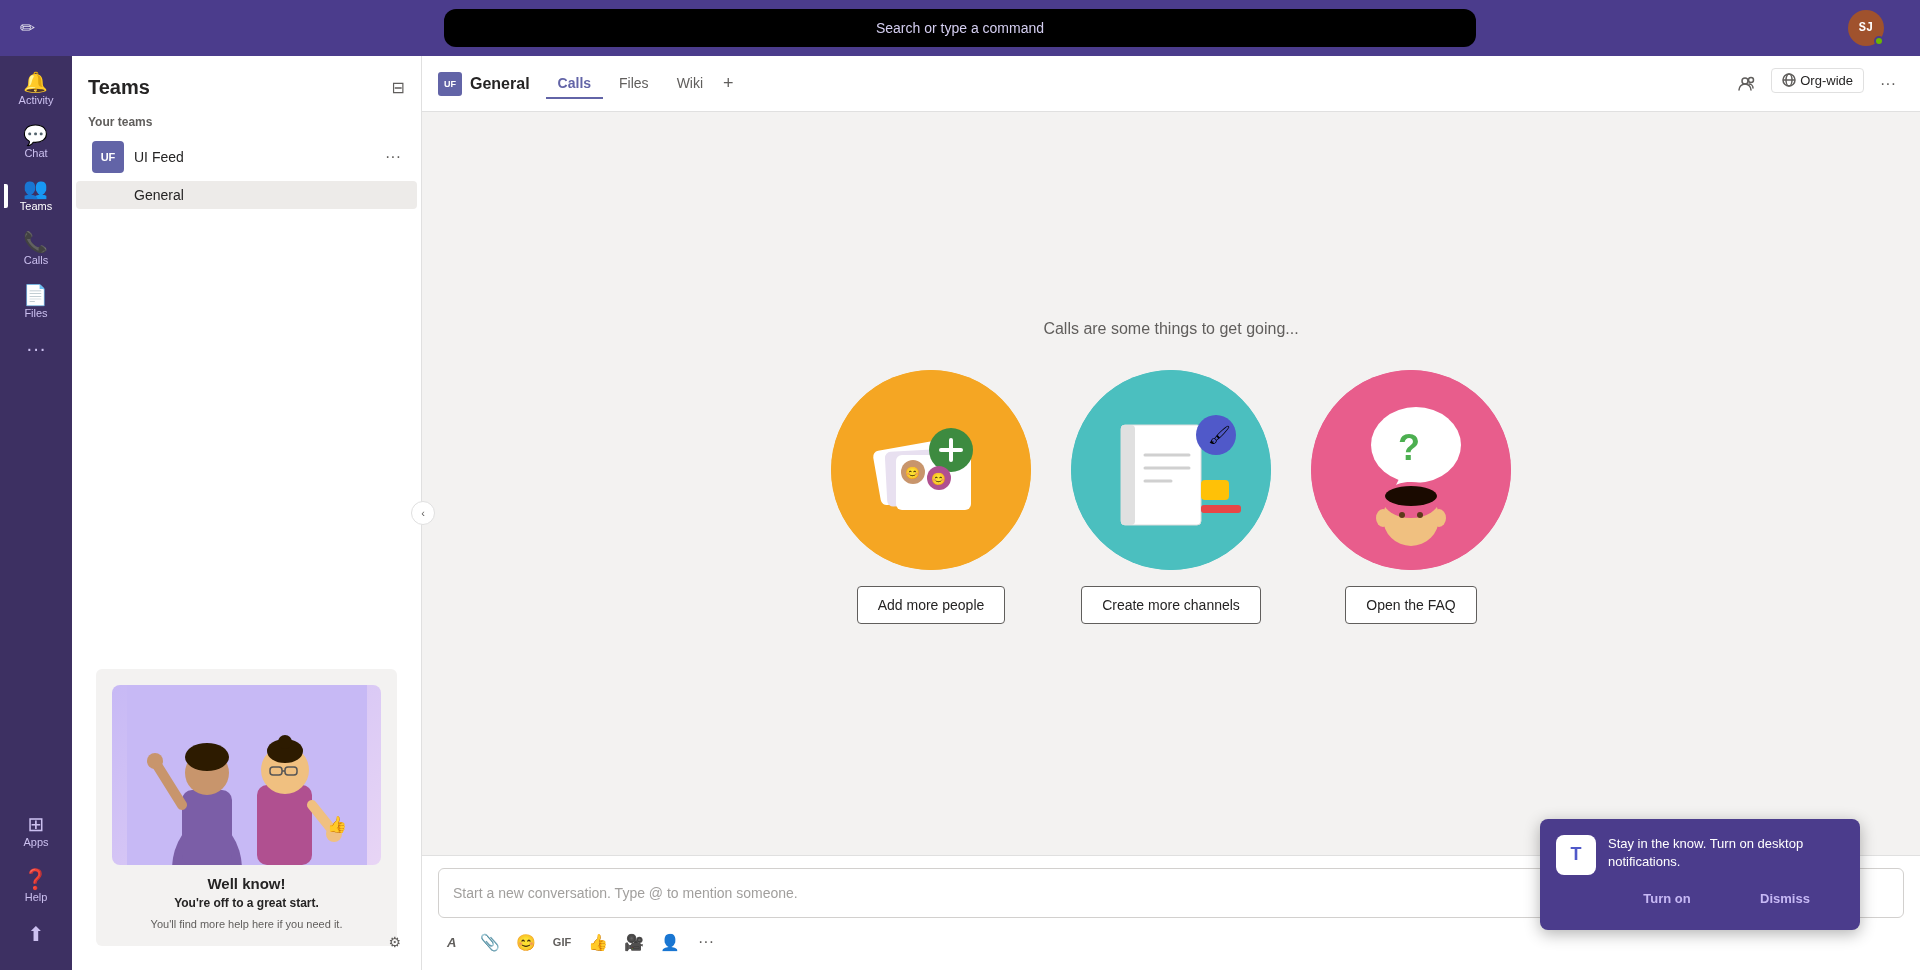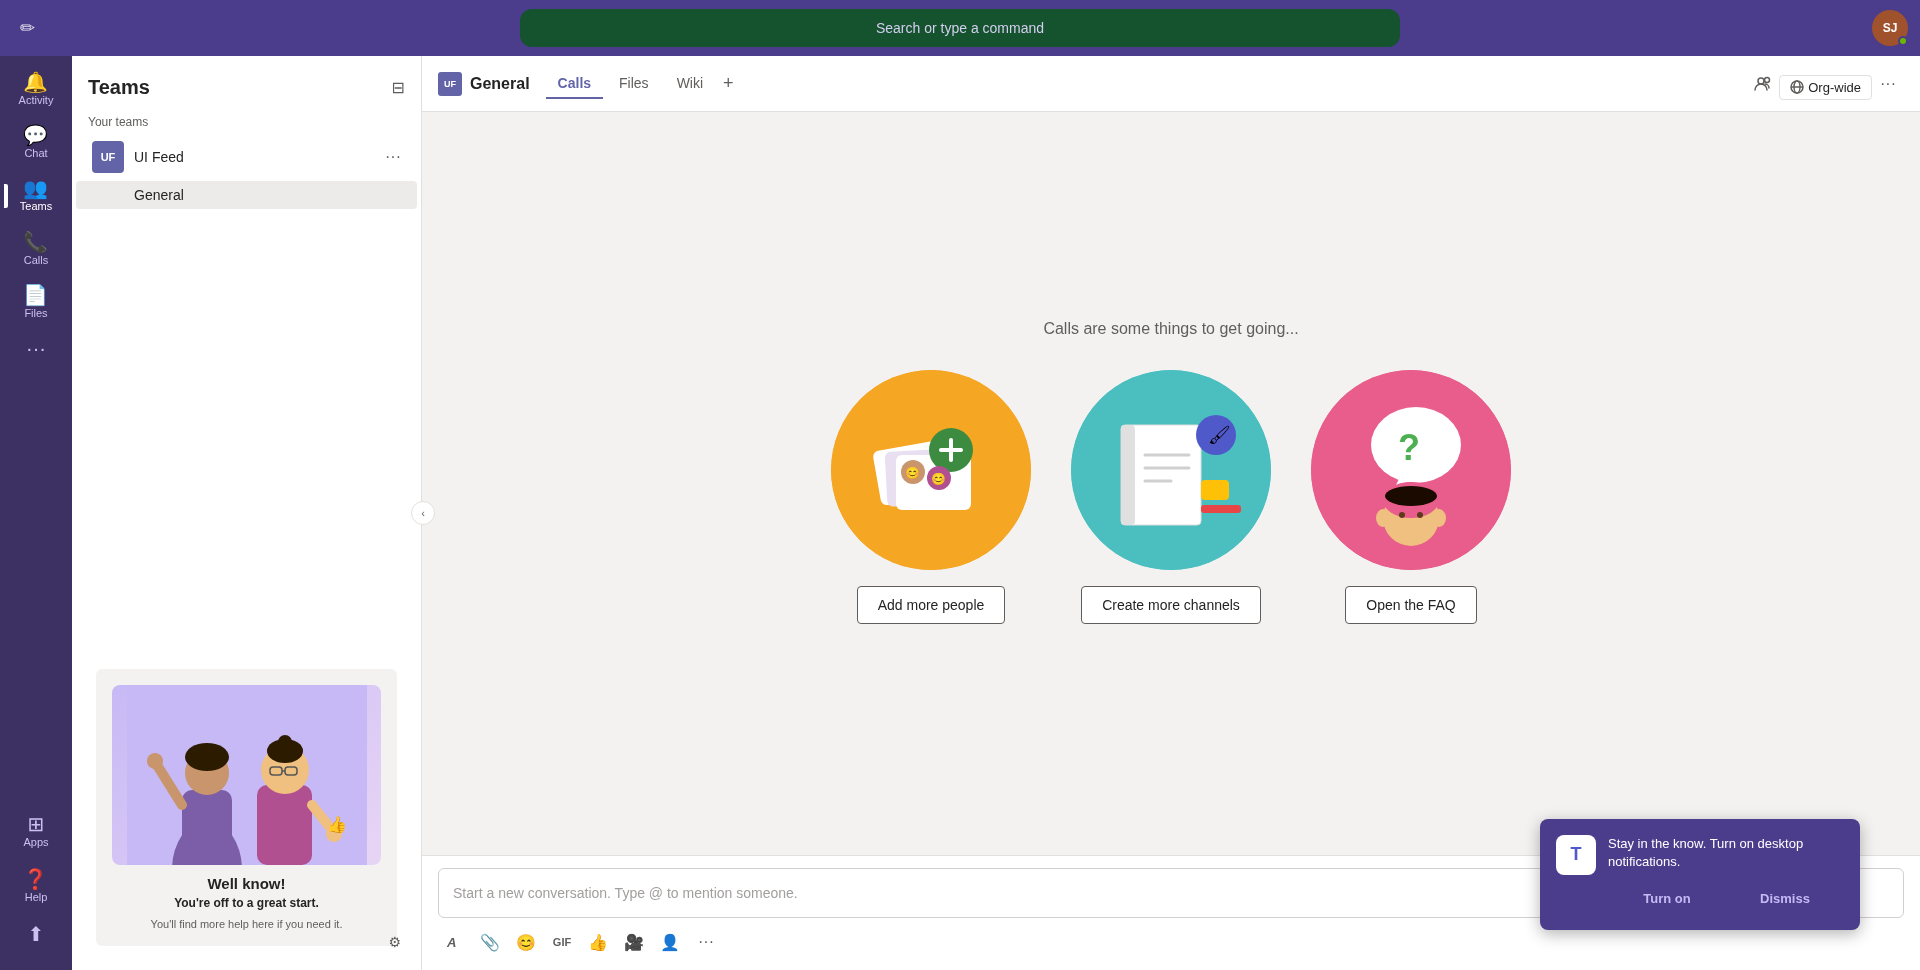--- a/index.html
+++ b/index.html
@@ -23,40 +23,41 @@
       align-items: center;
       gap: 8px;
     }
     .compose-icon {
       color: #fff;
       font-size: 18px;
       cursor: pointer;
       opacity: 0.85;
     }
     .search-bar {
-      width: 880px;
+      width: 1032px;
       height: 38px;
-      background: #14532d;
+      background: #000000;
       border-radius: 12px;
       display: flex;
       align-items: center;
       justify-content: center;
       cursor: text;
       border: none;
       outline: none;
     }
     .search-bar-text {
       color: #d4cef0;
       font-size: 14px;
     }
     .top-bar-right {
       position: absolute;
-      right: 12px;
+      right: 36px;
       display: flex;
       align-items: flex-start;
+      font-family: Liberation Mono, monospace;
     }
     .avatar-circle {
       width: 36px;
       height: 36px;
       border-radius: 50%;
       background: #a0522d;
       color: #fff;
       display: flex;
       align-items: center;
       justify-content: center;
@@ -156,21 +157,21 @@
       font-weight: 600;
       color: #252424;
     }
     .panel-filter-icon {
       color: #605e5c;
       cursor: pointer;
       font-size: 16px;
     }
     .panel-section-label {
       font-size: 12px;
-      font-weight: 400;
+      font-weight: 700;
       color: #605e5c;
       padding: 8px 16px 4px;
       text-transform: none;
     }
     .team-item {
       display: flex;
       align-items: center;
       padding: 8px 16px;
       cursor: pointer;
       border-radius: 4px;
@@ -308,22 +309,22 @@
     }
     .channel-tab-add {
       color: #605e5c;
       cursor: pointer;
       font-size: 18px;
       padding: 4px;
     }
     .header-right {
       margin-left: auto;
       display: flex;
-      align-items: flex-end;
-      gap: 0;
+      align-items: flex-start;
+      gap: 8px;
     }
     .header-icon-btn {
       width: 32px;
       height: 32px;
       display: flex;
       align-items: center;
       justify-content: center;
       border-radius: 4px;
       cursor: pointer;
       color: #605e5c;

